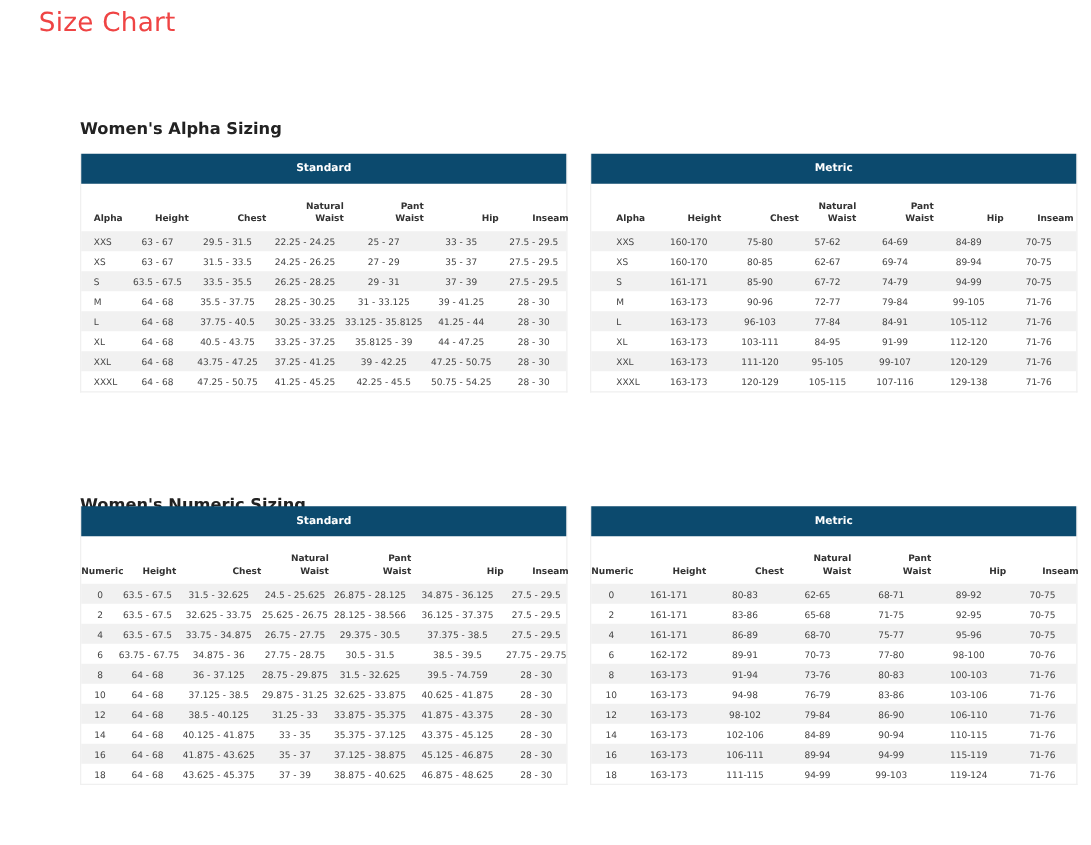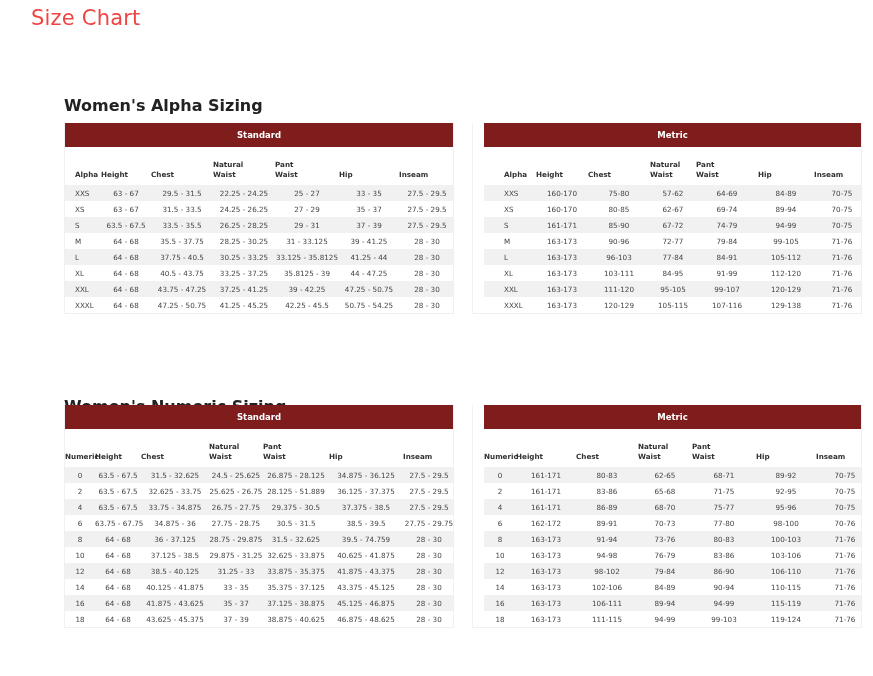--- a/index.html
+++ b/index.html
@@ -8,45 +8,45 @@
 
   .page-title {
     position: absolute; left: 31px; top: 6px;
     font-family: "DejaVu Sans", sans-serif;
     font-size: 21px; font-weight: normal; color: #ef4444; letter-spacing: 0.2px;
   }
 
   .section-title {
     position: absolute; left: 64px;
     font-family: "DejaVu Sans", sans-serif;
-    font-size: 16px; font-weight: bold; color: #222; text-align: right;
+    font-size: 13px; font-weight: bold; color: #222; text-align: right;
   }
   #alpha-title { top: 96px; }
   #numeric-title { top: 397px; }
 
   .tbl {
     position: absolute; width: 390px;
     border: 1px solid #f0f0f0; border-top: none;
   }
   .tbl.left { left: 64px; }
-  .tbl.right { left: 472px; padding-left: 11px; }
+  .tbl.right { left: 472px; }
   #alpha-std, #alpha-met { top: 123px; }
   #num-std, #num-met { top: 405px; }
 
   .band {
-    height: 24px; background: #7f1d1d; color: #fff;
+    height: 24px; background: #0c4a6e; color: #fff;
     font-size: 8.5px; font-weight: bold;
     display: flex; align-items: center; justify-content: center;
   }
 
   .hdr-row, .data-row { display: flex; }
   .hdr-row { height: 38px; align-items: flex-end; padding-bottom: 6px; }
   .hdr-row .c {
     font-size: 7.2px; font-weight: bold; color: #333; line-height: 9.5px;
-    text-align: left; white-space: pre-line;
+    text-align: right; white-space: pre-line;
   }
   .data-row { height: 16px; align-items: center; }
   .data-row:nth-child(odd) { background: #f1f1f1; }
   .data-row .c { font-size: 7.2px; color: #444; text-align: center; white-space: nowrap; }
 
   .c { flex: none; }
   
   .a .c0 { width: 36px; text-align: left; padding-left: 10px; }
   .a .c1 { width: 50px; }
   .a .c2 { width: 62px; }
@@ -285,21 +285,21 @@
         <div class="c c3">24.5 - 25.625</div>
         <div class="c c4">26.875 - 28.125</div>
         <div class="c c5">34.875 - 36.125</div>
         <div class="c c6">27.5 - 29.5</div>
       </div>
       <div class="data-row">
         <div class="c c0">2</div>
         <div class="c c1">63.5 - 67.5</div>
         <div class="c c2">32.625 - 33.75</div>
         <div class="c c3">25.625 - 26.75</div>
-        <div class="c c4">28.125 - 51.889</div>
+        <div class="c c4">28.125 - 38.566</div>
         <div class="c c5">36.125 - 37.375</div>
         <div class="c c6">27.5 - 29.5</div>
       </div>
       <div class="data-row">
         <div class="c c0">4</div>
         <div class="c c1">63.5 - 67.5</div>
         <div class="c c2">33.75 - 34.875</div>
         <div class="c c3">26.75 - 27.75</div>
         <div class="c c4">29.375 - 30.5</div>
         <div class="c c5">37.375 - 38.5</div>

